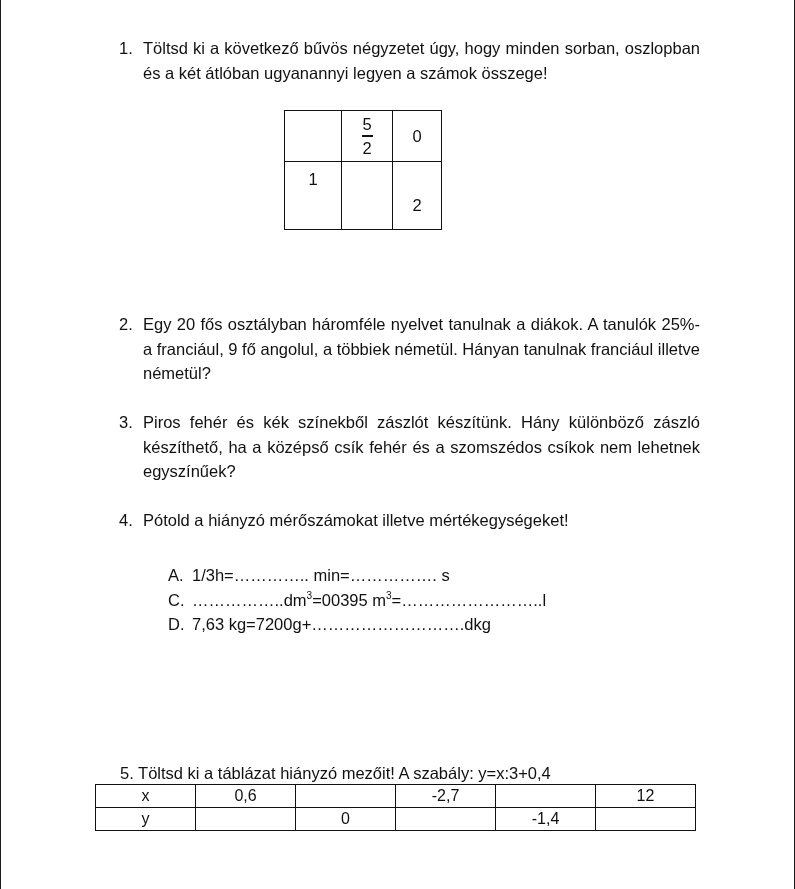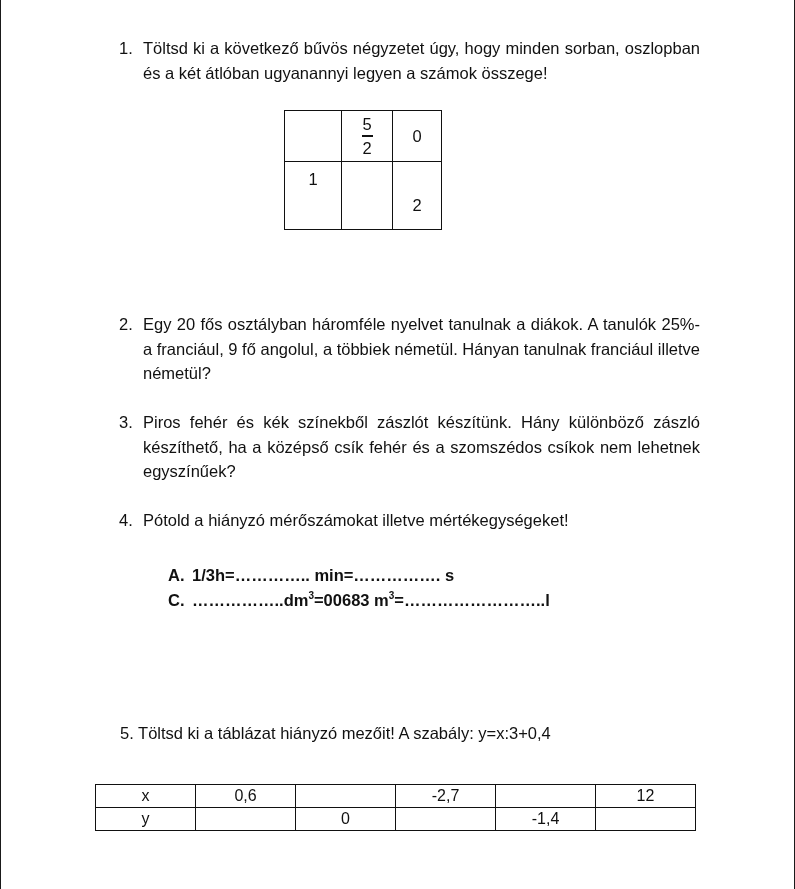--- a/index.html
+++ b/index.html
@@ -12,39 +12,39 @@
 
   .q { position: absolute; left: 119px; width: 581px; line-height: 24.5px; text-align: justify; text-align-last: left; }
   .q .num { position: absolute; left: 0; top: 0; }
   .q .txt { display: block; padding-left: 24px; }
 
   #q1 { top: 36px; }
   #q2 { top: 312px; }
   #q3 { top: 410px; }
   #q4 { top: 508px; }
   #q5 { top: 721px; left: 120px; }
-  #q5 .txt { padding-left: 0; }
+  #q5 .txt { padding-left: 0; margin-top: 40px; }
 
   
   .magic { position: absolute; left: 284px; top: 110px; border-collapse: collapse; }
   .magic td { border: 1.5px solid #111; padding: 0; text-align: center; vertical-align: middle; font-size: 16.5px; }
   .magic td.c1 { width: 56px; }
   .magic td.c2 { width: 50px; }
   .magic td.c3 { width: 48px; }
   .magic tr.r1 td { height: 50px; }
   .magic tr.r2 td { height: 51px; }
   .magic tr.r3 td { height: 53px; }
   .frac { display: inline-flex; flex-direction: column; align-items: center; line-height: 18px; }
   .frac .bar { width: 11px; height: 2px; background: #111; margin: 2px 0; }
   .top-al { vertical-align: top !important; padding-top: 8px !important; }
   .bot-al { vertical-align: bottom !important; padding-bottom: 14px !important; }
 
   
   .units { position: absolute; left: 168px; top: 563px; line-height: 24.5px; }
-  .units .row { position: relative; height: 24.5px; white-space: nowrap; font-weight: bold; }
+  .units .row { position: relative; height: 24.5px; white-space: nowrap; }
   .units .lbl { display: inline-block; width: 24px; }
   sup { font-size: 10px; vertical-align: 7px; line-height: 0; }
 
   
   .xy { position: absolute; left: 95px; top: 784px; border-collapse: collapse; }
   .xy td { border: 1.5px solid #111; width: 99px; height: 22px; padding: 0; text-align: center; font-size: 16px; line-height: 20px; }
 </style>
 </head>
 <body>
 
@@ -90,21 +90,24 @@
 <div class="q" id="q4">
   <span class="num">4.</span>
   <span class="txt">Pótold a hiányzó mérőszámokat illetve mértékegységeket!</span>
 </div>
 
 <div class="units">
   <div class="row">
     <span class="lbl">A.</span><span>1/3h=………….. min=……………. s</span>
   </div>
   <div class="row">
-    <span class="lbl">C.</span><span>……………..dm</span><sup>3</sup><span>=00683 m</span><sup>3</sup><span>=……………………..l</span>
+    <span class="lbl">C.</span><span>……………..dm</span><sup>3</sup><span>=00395 m</span><sup>3</sup><span>=……………………..l</span>
+  </div>
+  <div class="row">
+    <span class="lbl">D.</span><span>7,63 kg=7200g+……………………….dkg</span>
   </div>
 </div>
 
 <div class="q" id="q5">
   <span class="txt">5. Töltsd ki a táblázat hiányzó mezőit! A szabály: y=x:3+0,4</span>
 </div>
 
 <table class="xy">
   <tbody>
       <tr>

